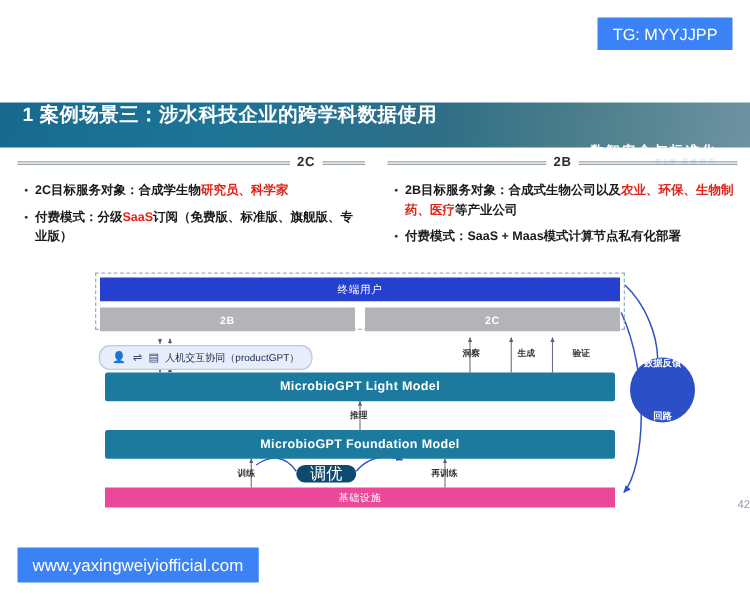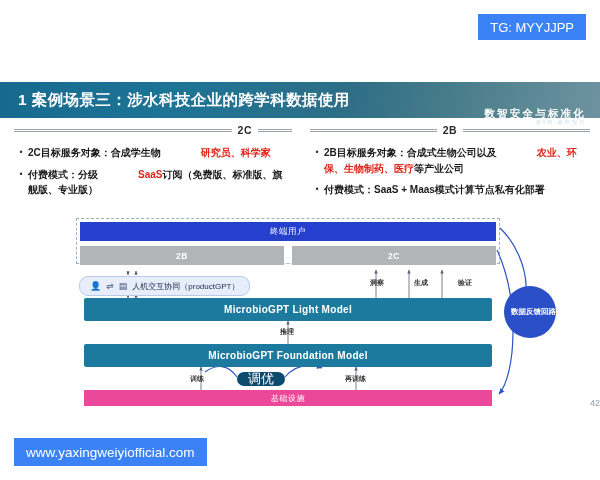--- a/index.html
+++ b/index.html
@@ -23,24 +23,23 @@
     background: #ffffff;
   }
 
   
   #header-band {
     position: absolute;
     left: 0; top: 82px;
     width: 600px; height: 36px;
     background: linear-gradient(100deg, #176a8e 0%, #1d7496 28%, #2e6e86 58%, #4d7f8c 78%, #6e93a0 100%);
     display: flex;
-    align-items: center;
     justify-content: space-between;
     box-sizing: border-box;
-    padding: 0 10px 0 18px;
+    padding: 0 22px 0 18px;
   }
   #header-title {
     color: #ffffff;
     font-size: 15.5px;
     font-weight: bold;
     letter-spacing: 0.4px;
     white-space: nowrap;
   }
   #header-brand {
     text-align: right;
@@ -108,21 +107,21 @@
     color: #333;
     line-height: 15px;
     text-align: center;
   }
   .bullet-text {
     font-size: 10px;
     font-weight: bold;
     color: #1a1a1a;
     line-height: 15.5px;
   }
-  .hl { color: #e0241b; padding-left: 40px; }
+  .hl { color: #e0241b; }
 
   
   #diagram {
     position: absolute;
     left: 0; top: 214px;
     width: 600px; height: 200px;
   }
 
   #user-group {
     position: absolute;
@@ -234,22 +233,22 @@
 
   #feedback-circle {
     position: absolute;
     left: 504px; top: 72px;
     width: 52px; height: 52px;
     border-radius: 50%;
     background: #2a4fc6;
     color: #ffffff;
     font-size: 7.5px;
     font-weight: bold;
-    display: flex; flex-direction: row;
-    align-items: center; justify-content: flex-end;
+    display: flex; flex-direction: column;
+    align-items: center; justify-content: space-between;
     line-height: 1.35;
   }
 
   #page-number {
     position: absolute;
     right: 0; bottom: 6px;
     font-size: 9px;
     color: #8d99ab;
   }
 

